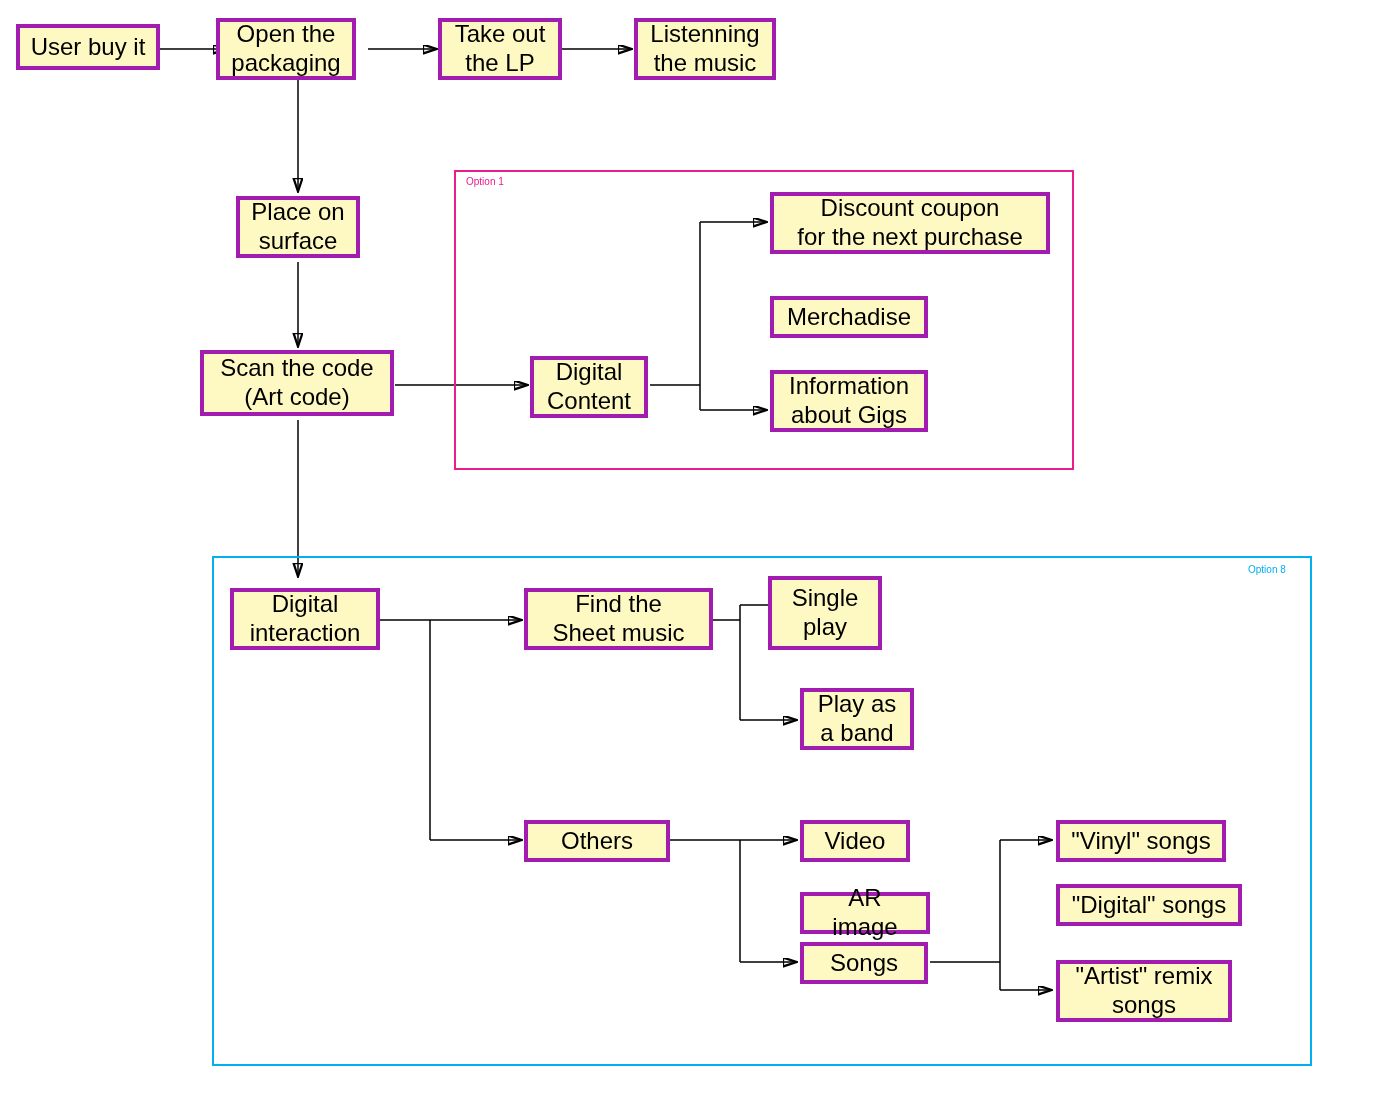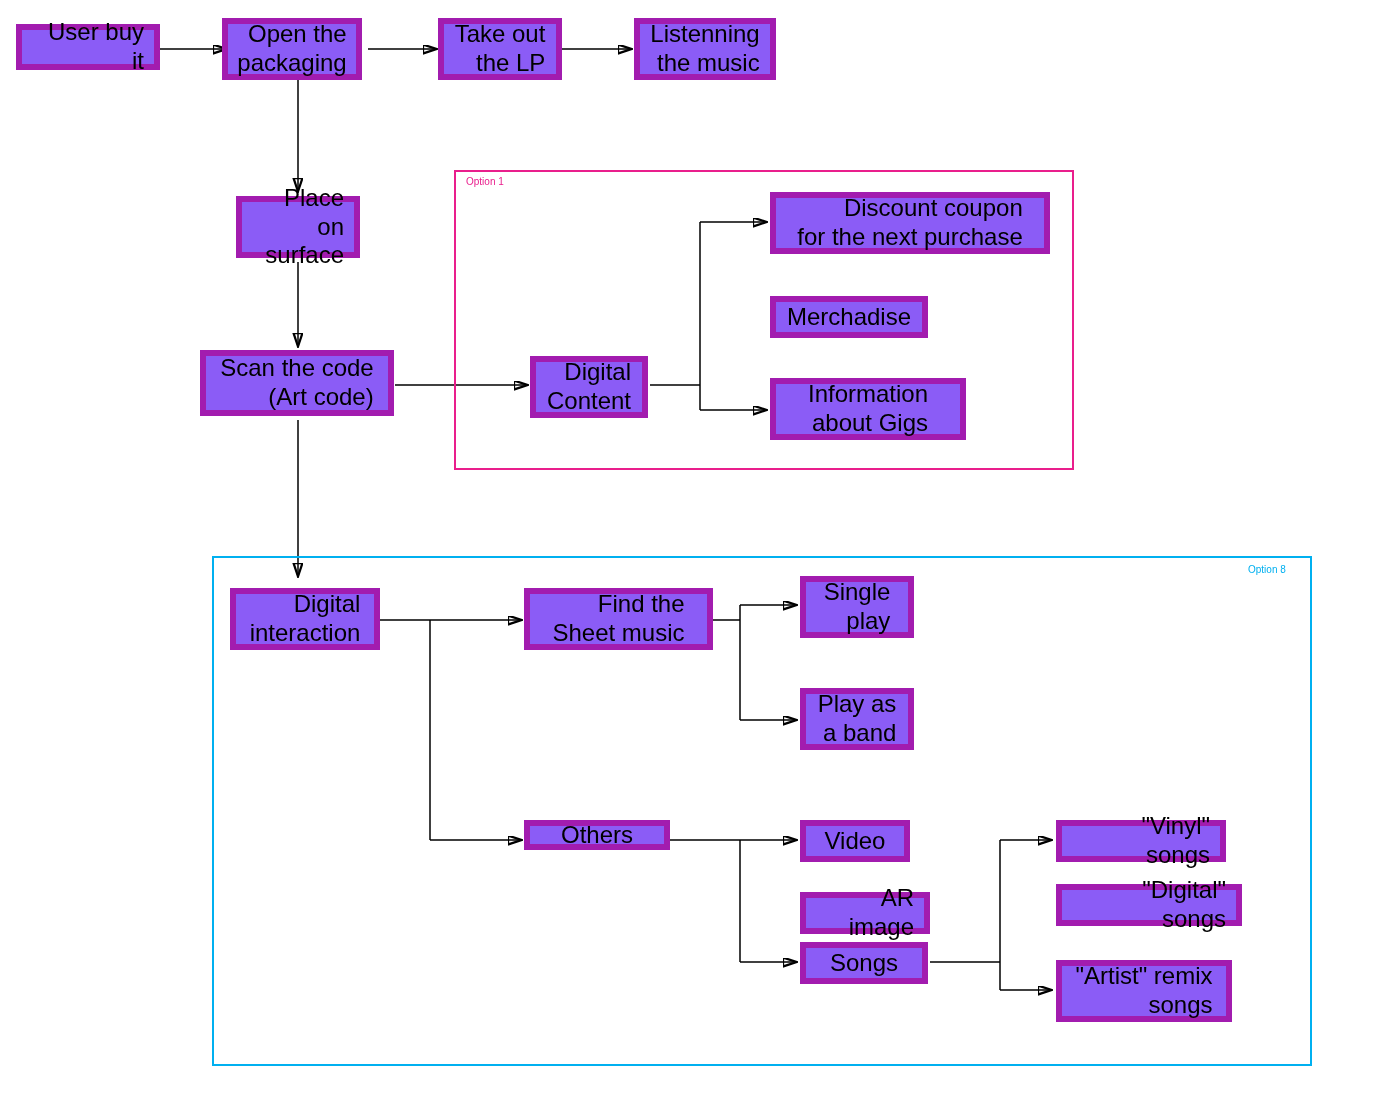--- a/index.html
+++ b/index.html
@@ -7,26 +7,26 @@
       width: 1400px;
       height: 1096px;
       position: relative;
       background: white;
       font-family: "Segoe UI", Arial, sans-serif;
       font-size: 24px;
       color: #000;
     }
     .box {
       position: absolute;
-      border: 6px solid #a21caf;
-      background: #8b5cf6;
+      border: 4px solid #a21caf;
+      background: #fef9c3;
       display: flex;
       align-items: center;
       justify-content: center;
-      text-align: right;
+      text-align: center;
       padding: 4px 10px;
       line-height: 1.2;
     }
     .option-frame {
       position: absolute;
       background: transparent;
     }
     .option1-frame { border: 2px solid #e91e8c; }
     .option2-frame { border: 2px solid #00b0f0; }
     .option-label {
@@ -91,43 +91,43 @@
   <line x1="740" y1="840" x2="795" y2="840" marker-end="url(#arrow)"></line>
   <line x1="740" y1="962" x2="795" y2="962" marker-end="url(#arrow)"></line>
 
   <line x1="930" y1="962" x2="1000" y2="962"></line>
   <line x1="1000" y1="840" x2="1000" y2="990"></line>
   <line x1="1000" y1="840" x2="1050" y2="840" marker-end="url(#arrow)"></line>
   <line x1="1000" y1="990" x2="1050" y2="990" marker-end="url(#arrow)"></line>
 </svg>
 
 <div class="box" style="left:16px; top:24px; width:144px; height:46px;">User buy it</div>
-<div class="box" style="left:222px; top:18px; width:140px; height:62px;">Open the<br>packaging</div>
+<div class="box" style="left:216px; top:18px; width:140px; height:62px;">Open the<br>packaging</div>
 <div class="box" style="left:438px; top:18px; width:124px; height:62px;">Take out<br>the LP</div>
 <div class="box" style="left:634px; top:18px; width:142px; height:62px;">Listenning<br>the music</div>
 
 <div class="box" style="left:236px; top:196px; width:124px; height:62px;">Place on<br>surface</div>
 <div class="box" style="left:200px; top:350px; width:194px; height:66px;">Scan the code<br>(Art code)</div>
 
 <div class="option-frame option1-frame" style="left:454px; top:170px; width:620px; height:300px;"></div>
 <div class="option-label label-option1" style="left:466px; top:176px;">Option 1</div>
 
 <div class="box" style="left:530px; top:356px; width:118px; height:62px;">Digital<br>Content</div>
 <div class="box" style="left:770px; top:192px; width:280px; height:62px;">Discount coupon<br>for the next purchase</div>
 <div class="box" style="left:770px; top:296px; width:158px; height:42px;">Merchadise</div>
-<div class="box" style="left:770px; top:378px; width:196px; height:62px;">Information<br>about Gigs</div>
+<div class="box" style="left:770px; top:370px; width:158px; height:62px;">Information<br>about Gigs</div>
 
 <div class="option-frame option2-frame" style="left:212px; top:556px; width:1100px; height:510px;"></div>
 <div class="option-label label-option2" style="left:1248px; top:564px;">Option 8</div>
 
 <div class="box" style="left:230px; top:588px; width:150px; height:62px;">Digital<br>interaction</div>
 <div class="box" style="left:524px; top:588px; width:189px; height:62px;">Find the<br>Sheet music</div>
-<div class="box" style="left:800px; top:576px; width:114px; height:62px;">Single<br>play</div>
+<div class="box" style="left:768px; top:576px; width:114px; height:74px;">Single<br>play</div>
 <div class="box" style="left:800px; top:688px; width:114px; height:62px;">Play as<br>a band</div>
 
-<div class="box" style="left:524px; top:820px; width:146px; height:30px;">Others</div>
+<div class="box" style="left:524px; top:820px; width:146px; height:42px;">Others</div>
 <div class="box" style="left:800px; top:820px; width:110px; height:42px;">Video</div>
 <div class="box" style="left:800px; top:880px; width:130px; height:42px;margin-top:12px;">AR image</div>
 <div class="box" style="left:800px; top:942px; width:128px; height:42px;">Songs</div>
 
 <div class="box" style="left:1056px; top:820px; width:170px; height:42px;">"Vinyl" songs</div>
 <div class="box" style="left:1056px; top:884px; width:186px; height:42px;">"Digital" songs</div>
 <div class="box" style="left:1056px; top:960px; width:176px; height:62px;">"Artist" remix<br>songs</div>
 
 </body></html>

